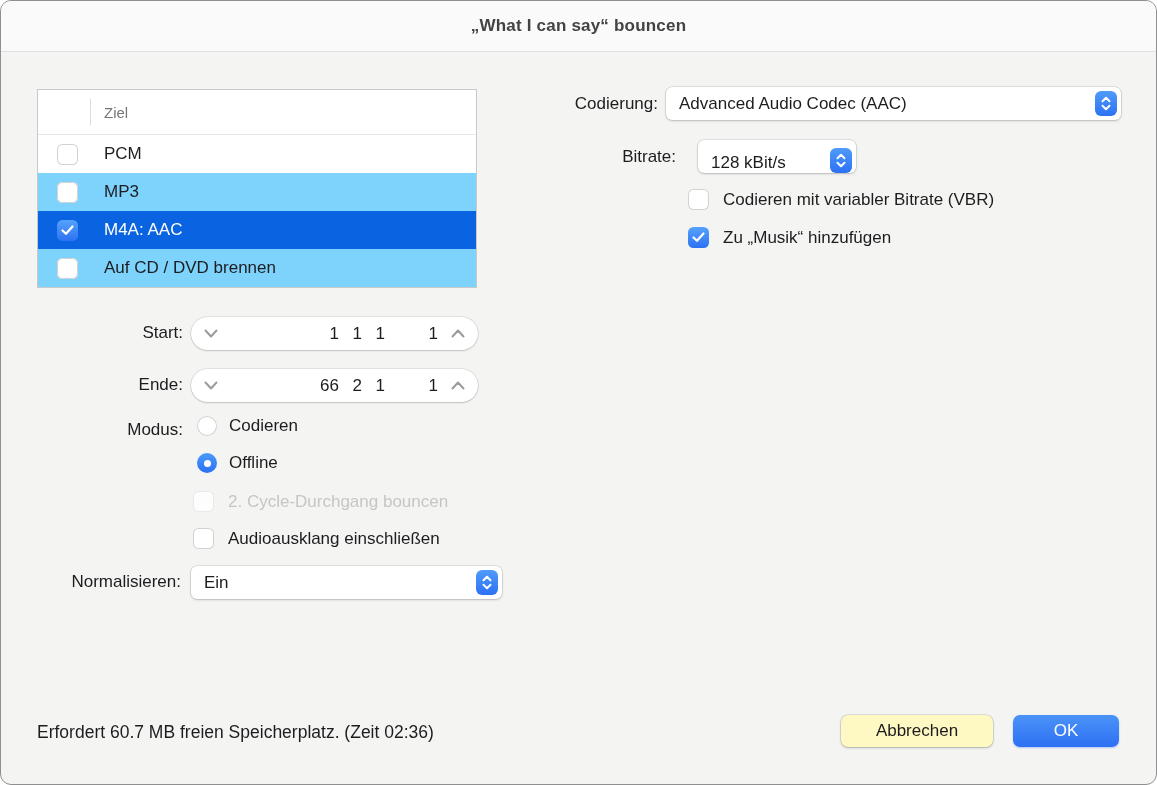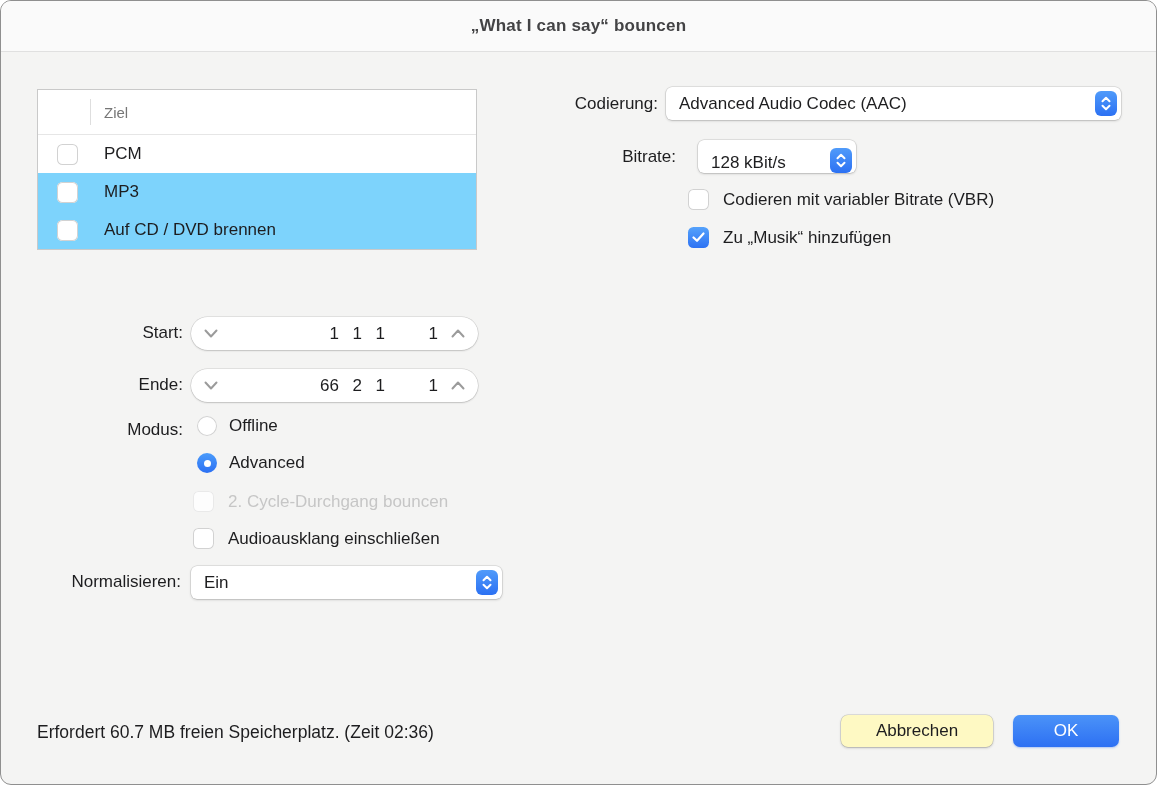--- a/index.html
+++ b/index.html
@@ -88,20 +88,28 @@
         <span class="hdr-label">Ziel</span>
       </div>
       <div class="lrow">
         <span class="checkbox"></span>
         <span class="rlabel">PCM</span>
       </div>
       <div class="lrow alt">
         <span class="checkbox"></span>
         <span class="rlabel">MP3</span>
       </div>
+      <div class="lrow selected">
+        <span class="checkbox checked">
+          <svg width="13" height="11" viewBox="0 0 13 11">
+              <polyline points="1.5,5.5 5,8.8 11.5,1.5" fill="none" stroke="#fff" stroke-width="2.2" stroke-linecap="round" stroke-linejoin="round"></polyline>
+            </svg>
+        </span>
+        <span class="rlabel">M4A: AAC</span>
+      </div>
       <div class="lrow alt">
         <span class="checkbox"></span>
         <span class="rlabel">Auf CD / DVD brennen</span>
       </div>
     </div>
 
     <span class="flabel r-align" style="left:440px;width:217px;top:42px;">Codierung:</span>
     <div class="popup" style="left:665px;top:35px;width:455px;">
       <span>Advanced Audio Codec (AAC)</span>
       <span class="caps">
@@ -168,25 +176,25 @@
       <span class="sp-up">
           <svg width="16" height="11" viewBox="0 0 16 11">
             <polyline points="2.5,8.5 8,2.5 13.5,8.5" fill="none" stroke="#9b9b9b" stroke-width="2" stroke-linecap="round" stroke-linejoin="round"></polyline>
           </svg>
         </span>
     </div>
 
     <span class="flabel r-align" style="left:0;width:182px;top:368px;">Modus:</span>
     <div class="radio-row" style="left:196px;top:364px;">
       <span class="radio"></span>
-      <span>Offline</span>
+      <span>Codieren</span>
     </div>
     <div class="radio-row" style="left:196px;top:401px;">
       <span class="radio selected"></span>
-      <span>Advanced</span>
+      <span>Offline</span>
     </div>
     <div class="check-row disabled" style="left:192px;top:439px;">
       <span class="checkbox disabled"></span>
       <span class="clabel">2. Cycle-Durchgang bouncen</span>
     </div>
     <div class="check-row" style="left:192px;top:476px;">
       <span class="checkbox"></span>
       <span class="clabel">Audioausklang einschließen</span>
     </div>
 

